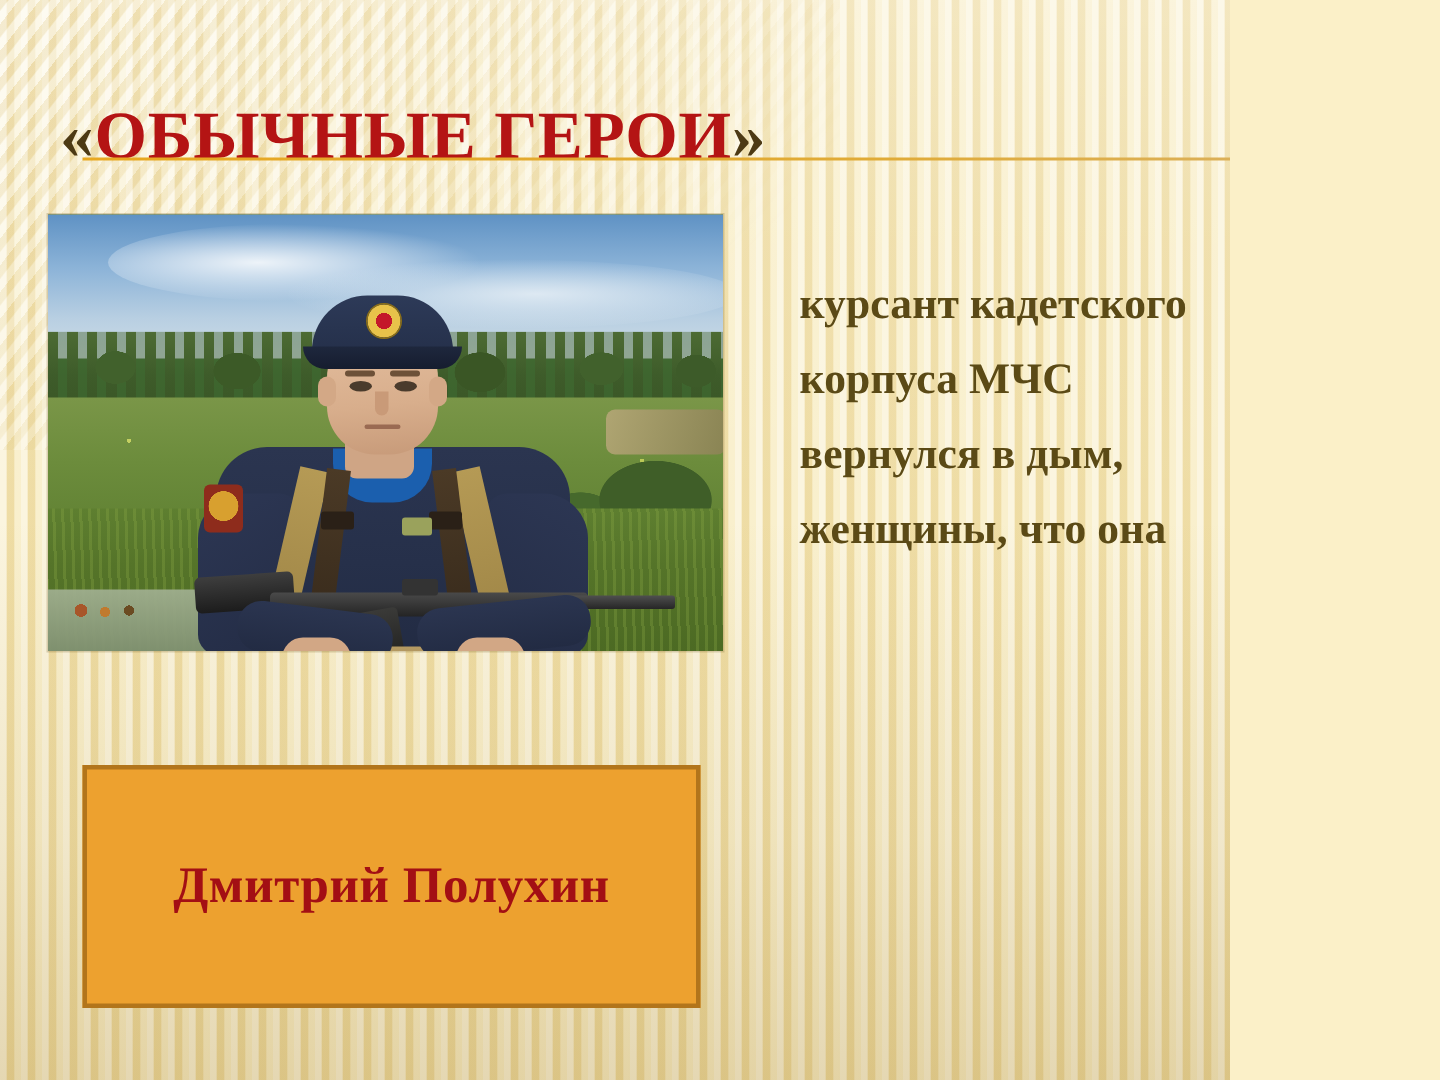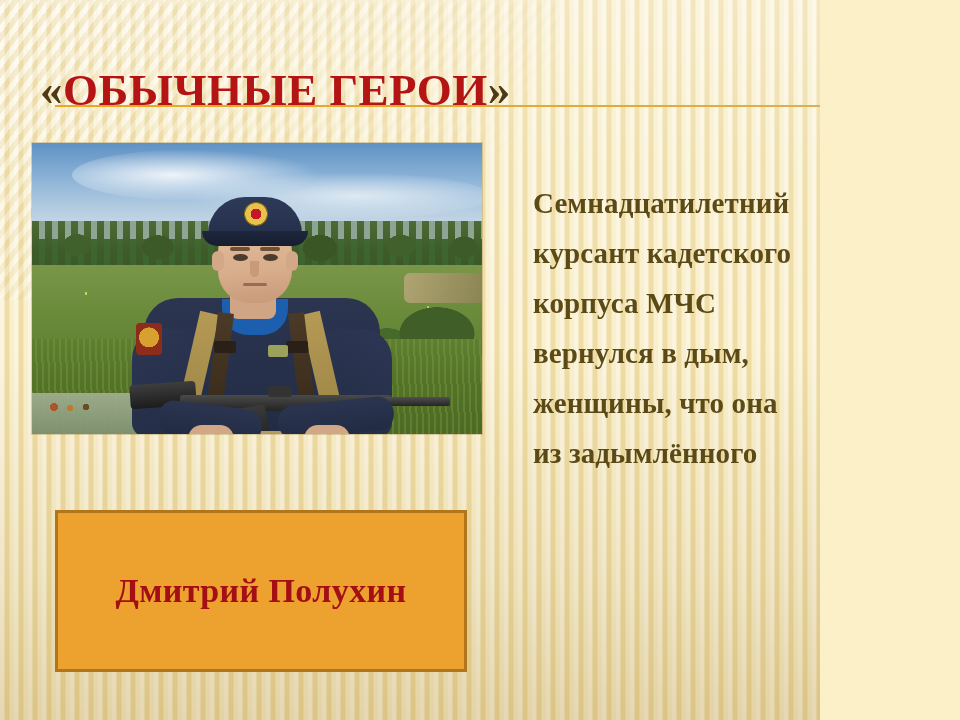--- a/index.html
+++ b/index.html
@@ -257,21 +257,19 @@
     <div class="ph forearm-r"></div>
     <div class="ph hand-l"></div>
     <div class="ph hand-r"></div>
   </div>
 
   <div id="name-box">
     <span id="name-text">Дмитрий Полухин</span>
   </div>
 
   <div id="body-text">
-    <span class="ln">Семнадцатилетний</span>
     <span class="ln">курсант кадетского</span>
     <span class="ln">корпуса МЧС</span>
     <span class="ln">вернулся в дым,</span>
     <span class="ln">женщины, что она</span>
-    <span class="ln">из задымлённого</span>
   </div>
 
 </div>
 
 </body></html>

